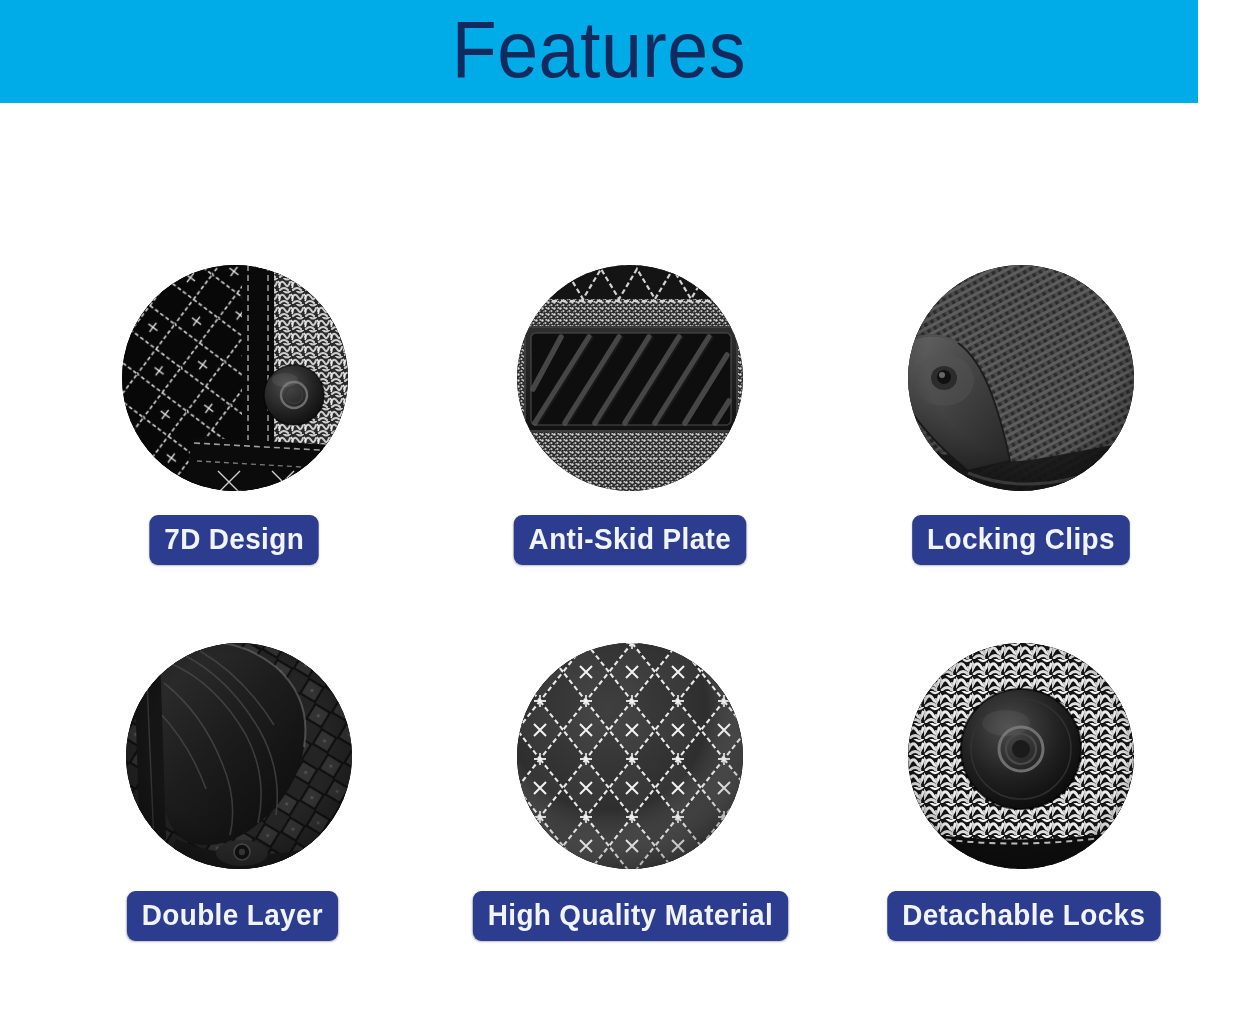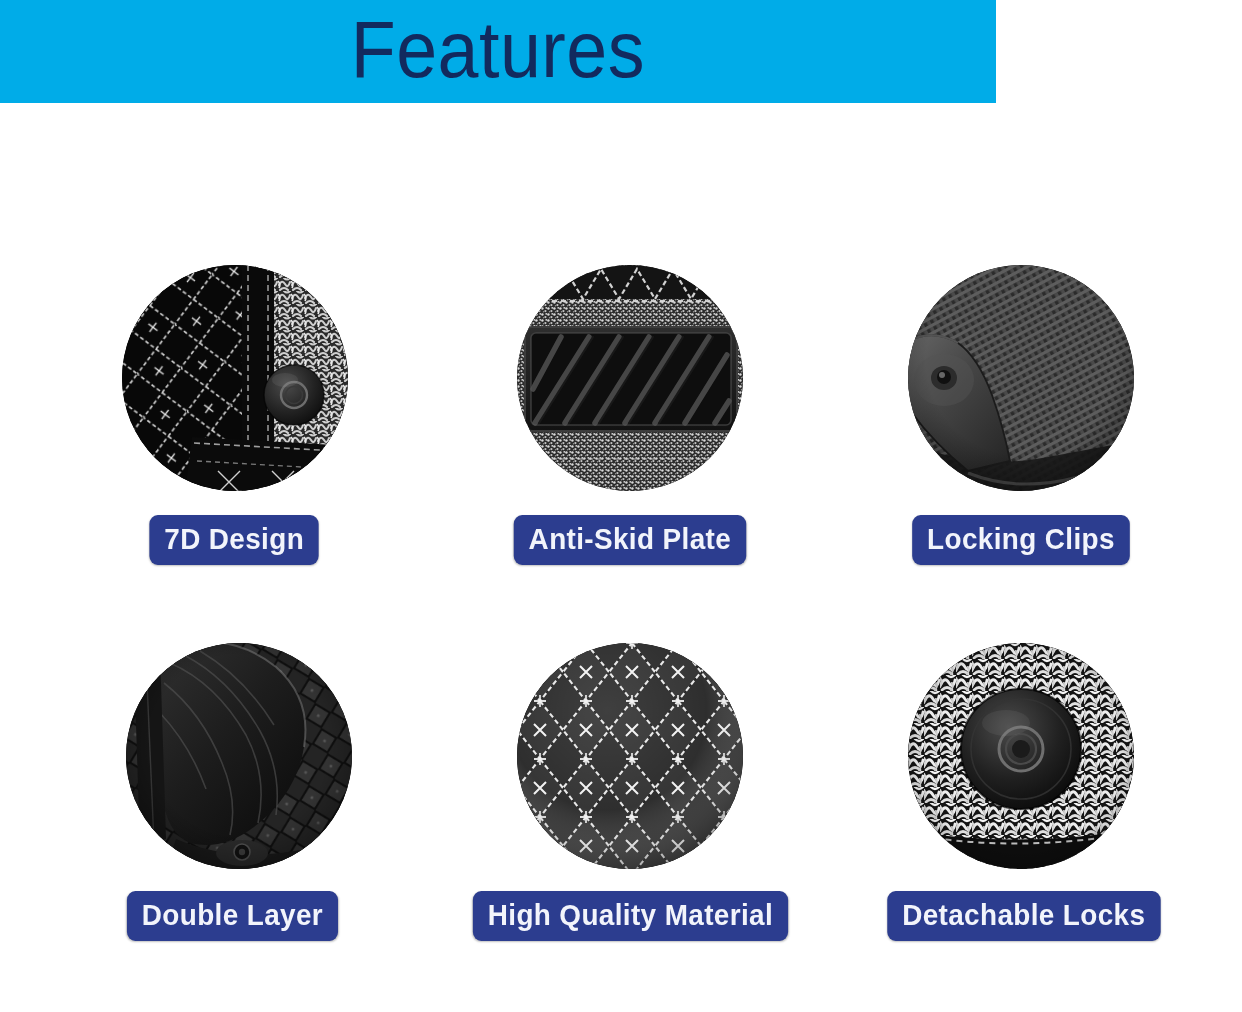--- a/index.html
+++ b/index.html
@@ -13,21 +13,21 @@
     font-family: "Liberation Sans", sans-serif;
     overflow: hidden;
     position: relative;
   }
 
   
   .header-banner {
     position: absolute;
     left: 0;
     top: 0;
-    width: 996px;
+    width: 1198px;
     height: 103px;
     background: #00ace8;
     display: flex;
     align-items: center;
     justify-content: center;
   }
   .header-title {
     font-family: "Liberation Sans Narrow", "Liberation Sans", sans-serif;
     font-size: 80px;
     line-height: 80px;

